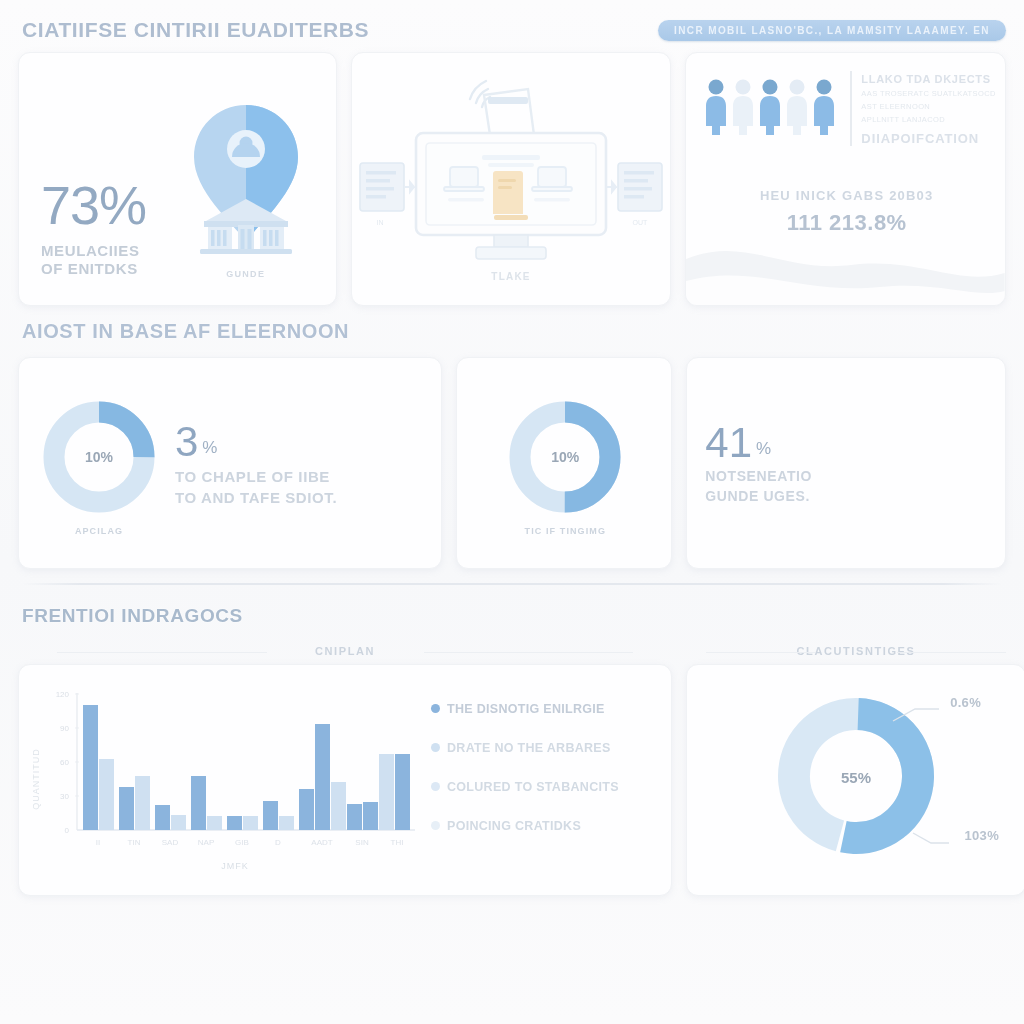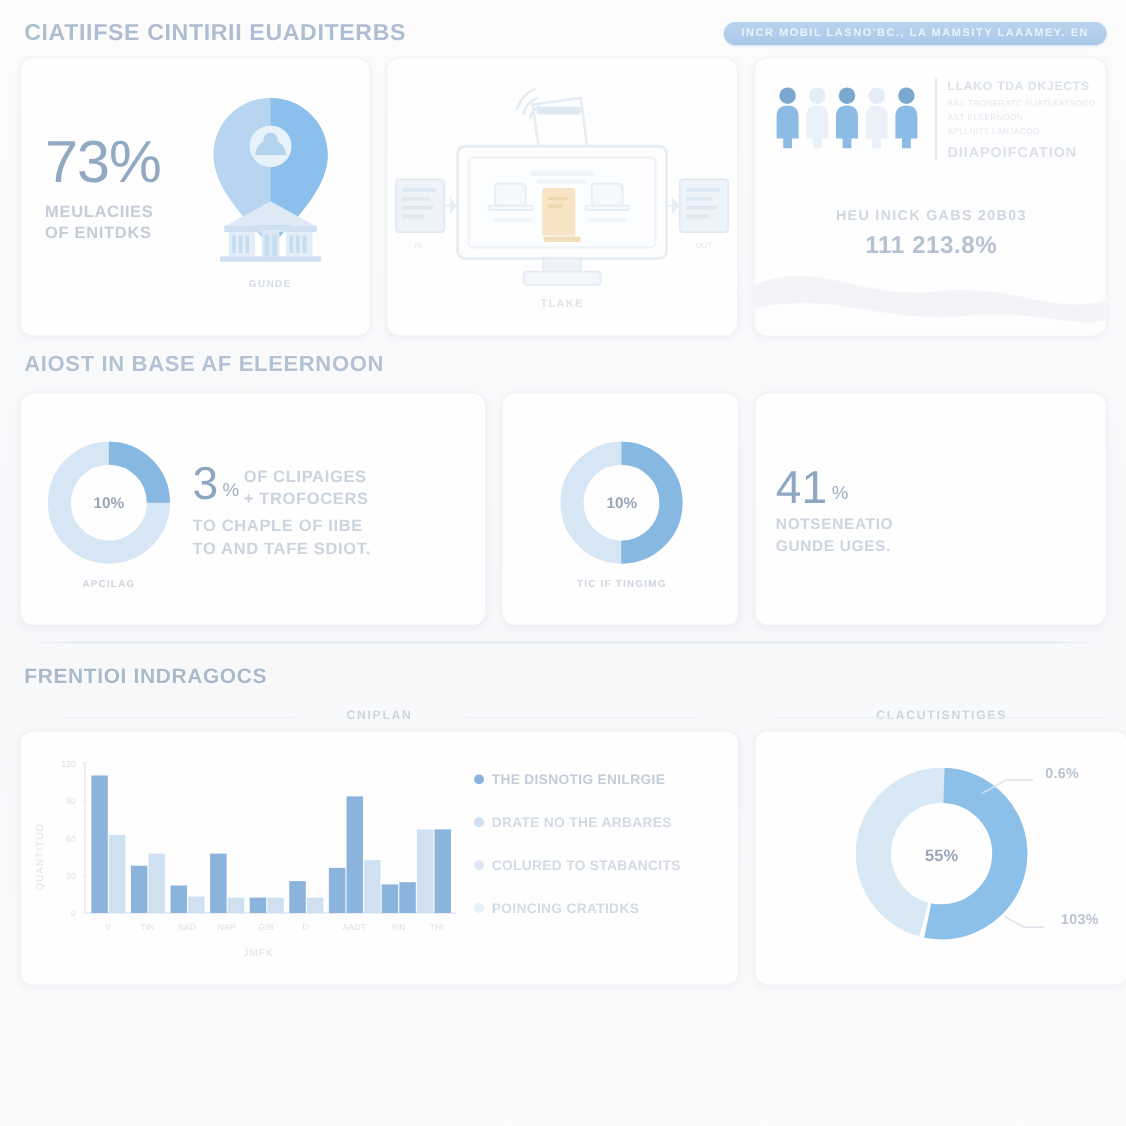--- a/index.html
+++ b/index.html
@@ -73,21 +73,21 @@
   }
 
   
   .row1 { height: 254px; }
   .card-a { width: 326px; }
   .card-b { width: 328px; }
   .card-c { width: 328px; }
 
   
   .card-a .inner {
-    display: flex; height: 100%; align-items: center;
+    display: flex; height: 100%; align-items: flex-end;
     padding: 10px 14px 26px 22px;
   }
   .stat-left { width: 142px; }
   .big-pct {
     font-size: 54px; font-weight: 400; color: #93a9c2;
     line-height: 1; letter-spacing: -1px;
   }
   .stat-sub {
     margin-top: 10px; font-size: 15px; font-weight: 700;
     letter-spacing: 0.6px; color: #c3ccd7; line-height: 1.25;
@@ -405,24 +405,20 @@
               <circle cx="62" cy="62" r="45" fill="none" stroke="#86b8e2" stroke-width="21" stroke-dasharray="70.7 212.1" transform="rotate(-90 62 62)"></circle>
             </svg>
             <div class="donut-center">10%</div>
           </div>
           <div class="donut-caption">APCILAG</div>
         </div>
         <div class="donut-text">
           <div class="lead">
             <span class="lead-num">3</span>
             <span class="lead-unit">%</span>
-            <span class="lead-right">
-              <div class="l">OF CLIPAIGES</div>
-              <div class="l">+ TROFOCERS</div>
-            </span>
           </div>
           <div class="body-lines">
             <div class="l">TO CHAPLE OF IIBE</div>
             <div class="l">TO AND TAFE SDIOT.</div>
           </div>
         </div>
       </div>
     </div>
 
     <div class="card card-e">

